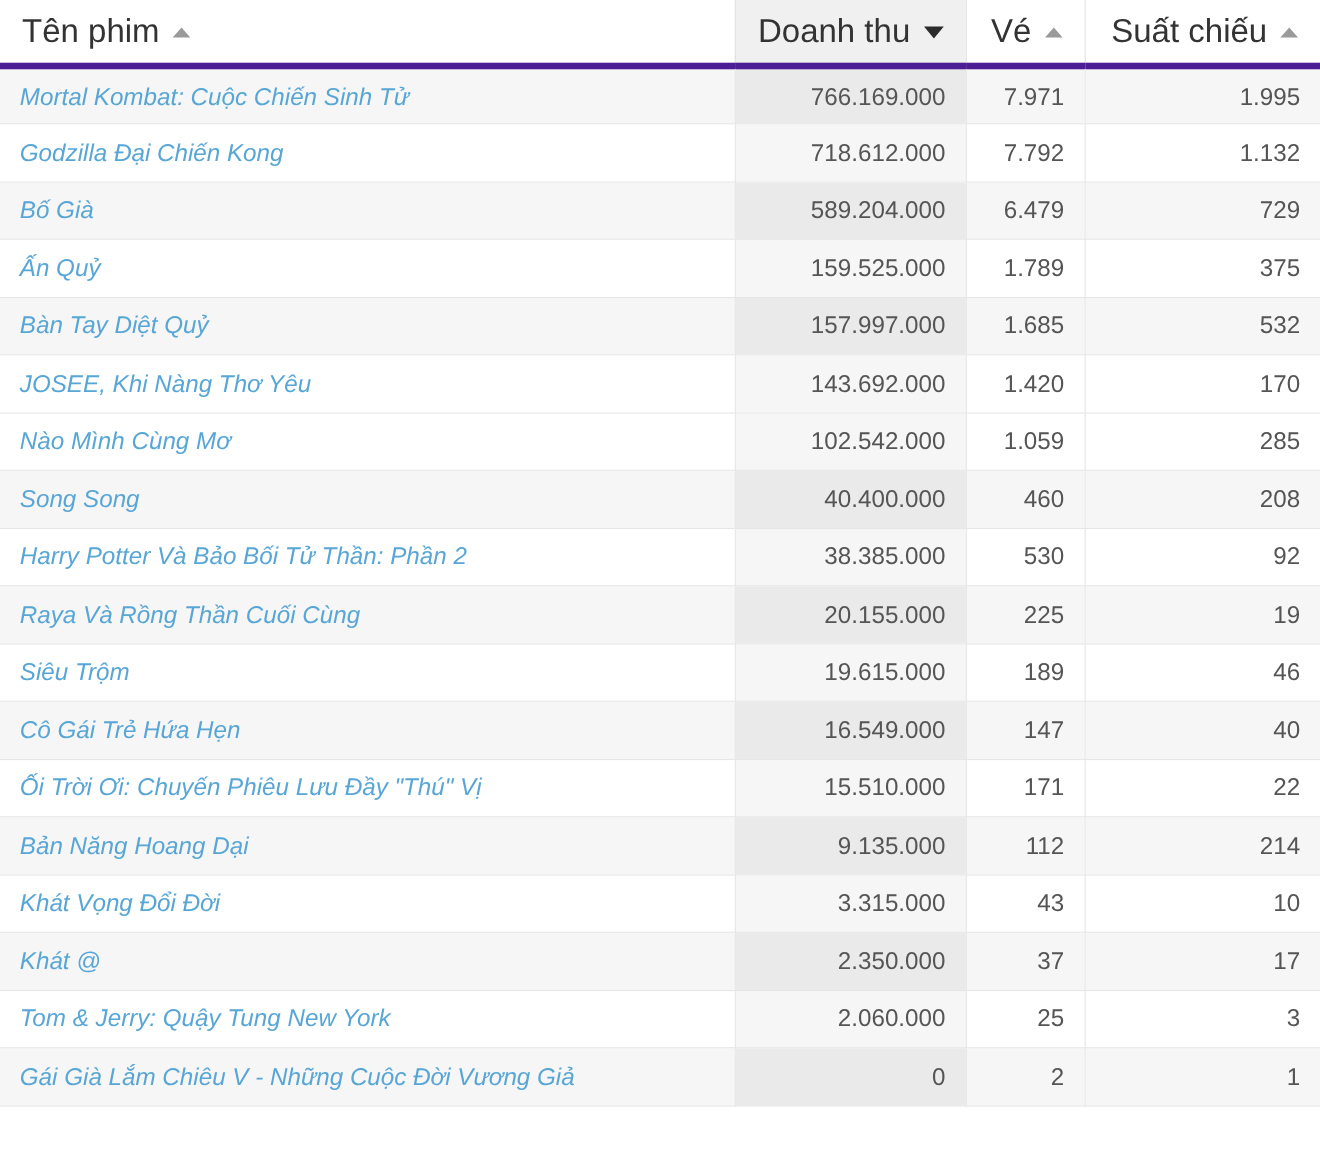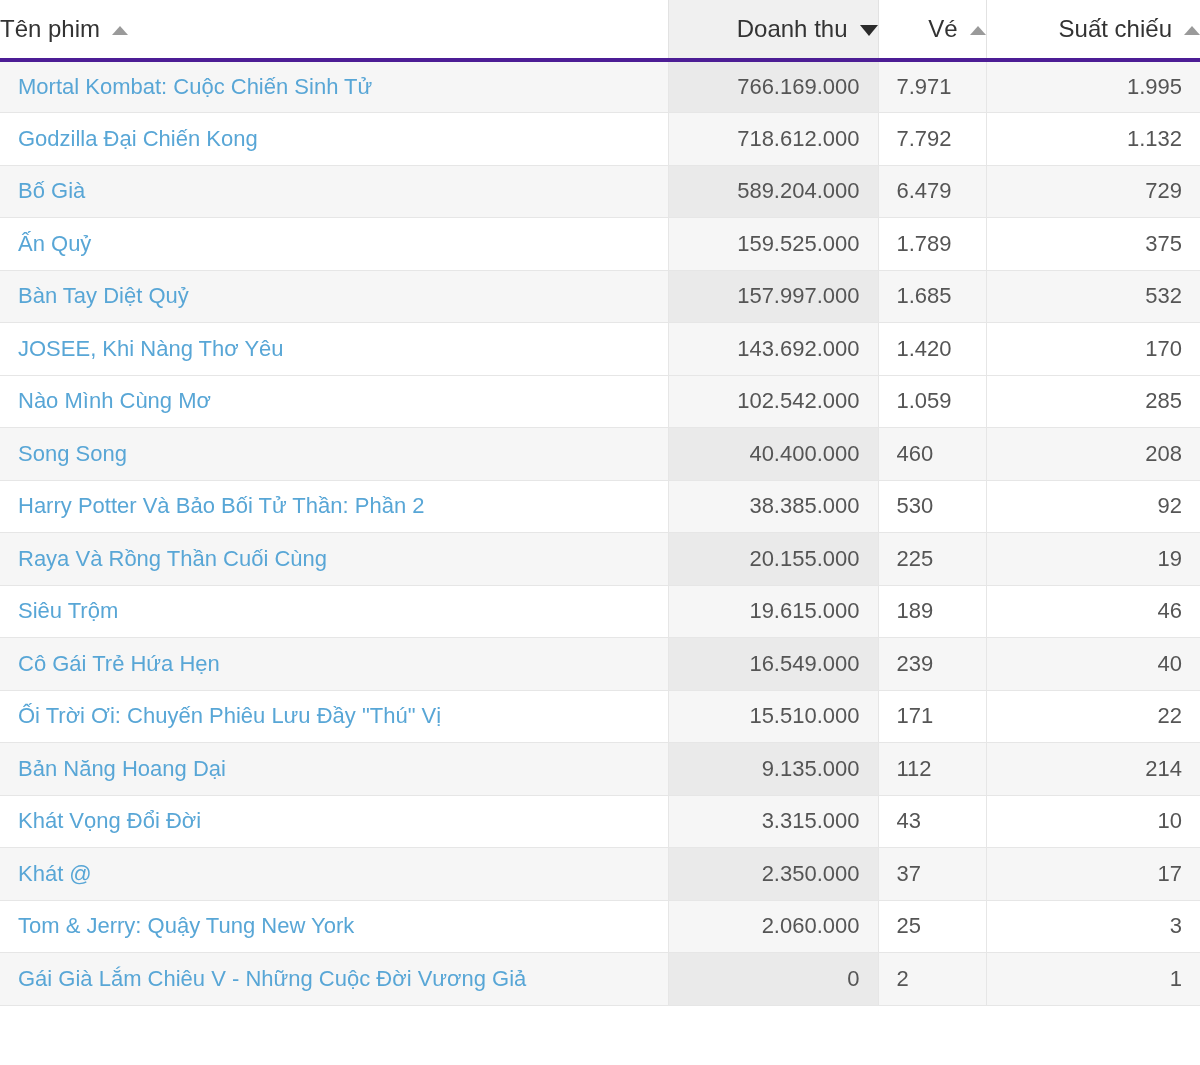--- a/index.html
+++ b/index.html
@@ -27,24 +27,24 @@
   }
 
   
   thead tr.header-row {
     height: 60px;
   }
 
   thead th {
     background: #ffffff;
     font-weight: normal;
-    font-size: 24px;
+    font-size: 30px;
     color: #333333;
-    padding: 0 0;
-    border-bottom: 4px solid #4c1d95;
+    padding: 0 20px;
+    border-bottom: 6px solid #4c1d95;
     vertical-align: middle;
     white-space: nowrap;
     box-sizing: border-box;
   }
 
   thead th.col-name {
     text-align: left;
     border-right: 1px solid #e2e2e2;
   }
   thead th.col-revenue {
@@ -109,41 +109,42 @@
     text-align: left;
     color: #58a6d6;
     border-right: 1px solid #e6e6e6;
   }
   tbody td.cell-revenue {
     text-align: right;
     color: #555555;
     border-right: 1px solid #e6e6e6;
   }
   tbody td.cell-tickets {
-    text-align: left;
+    text-align: right;
     color: #555555;
     border-right: 1px solid #e6e6e6;
   }
   tbody td.cell-shows {
     text-align: right;
     color: #555555;
   }
 
   
   tbody tr.data-row.odd td { background: #f6f6f6; }
   tbody tr.data-row.even td { background: #ffffff; margin-left: 39px; }
 
   
   tbody tr.data-row.odd td.cell-revenue { background: #eaeaea; }
   tbody tr.data-row.even td.cell-revenue { background: #f6f6f6; }
 
   .movie-link {
     color: #58a6d6;
     text-decoration: none;
     cursor: pointer;
+    font-style: italic;
   }
 </style>
 </head>
 <body>
 
 <div class="table-wrap">
   <table class="data-table">
     <colgroup>
       <col style="width:668px">
       <col style="width:210px">
@@ -241,21 +242,21 @@
         </tr>
         <tr class="data-row even">
           <td class="cell-name"><a class="movie-link">Siêu Trộm</a></td>
           <td class="cell-revenue">19.615.000</td>
           <td class="cell-tickets">189</td>
           <td class="cell-shows">46</td>
         </tr>
         <tr class="data-row odd">
           <td class="cell-name"><a class="movie-link">Cô Gái Trẻ Hứa Hẹn</a></td>
           <td class="cell-revenue">16.549.000</td>
-          <td class="cell-tickets">239</td>
+          <td class="cell-tickets">147</td>
           <td class="cell-shows">40</td>
         </tr>
         <tr class="data-row even">
           <td class="cell-name"><a class="movie-link">Ối Trời Ơi: Chuyến Phiêu Lưu Đầy "Thú" Vị</a></td>
           <td class="cell-revenue">15.510.000</td>
           <td class="cell-tickets">171</td>
           <td class="cell-shows">22</td>
         </tr>
         <tr class="data-row odd">
           <td class="cell-name"><a class="movie-link">Bản Năng Hoang Dại</a></td>

